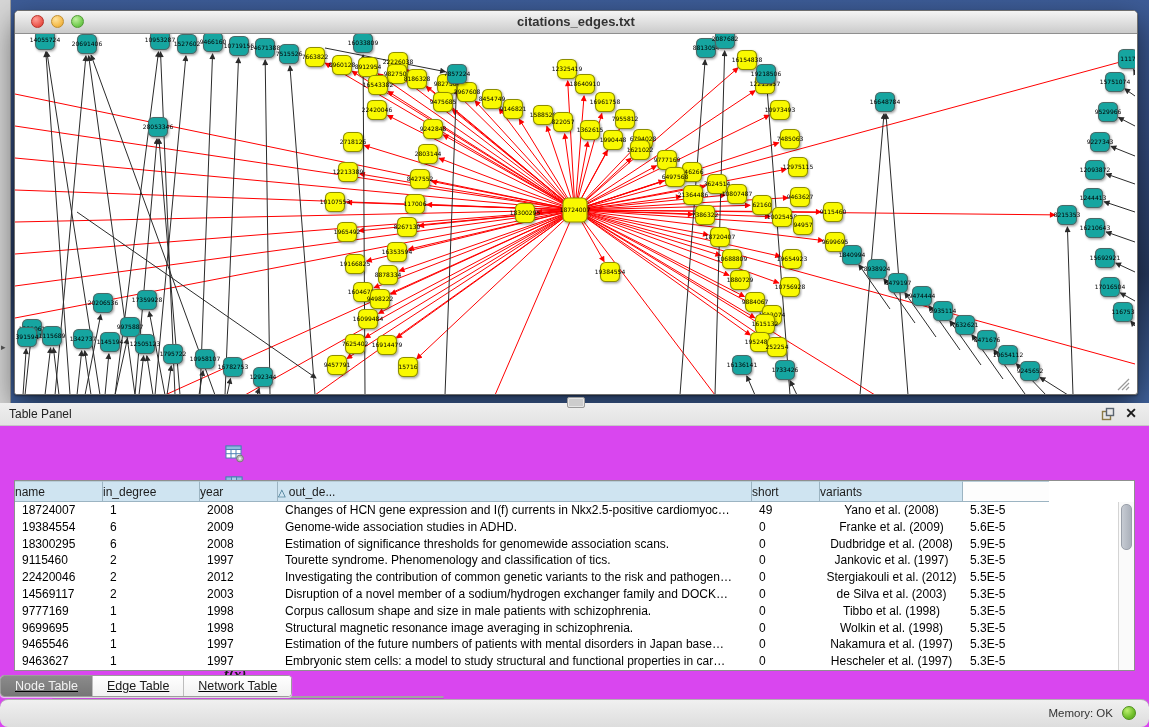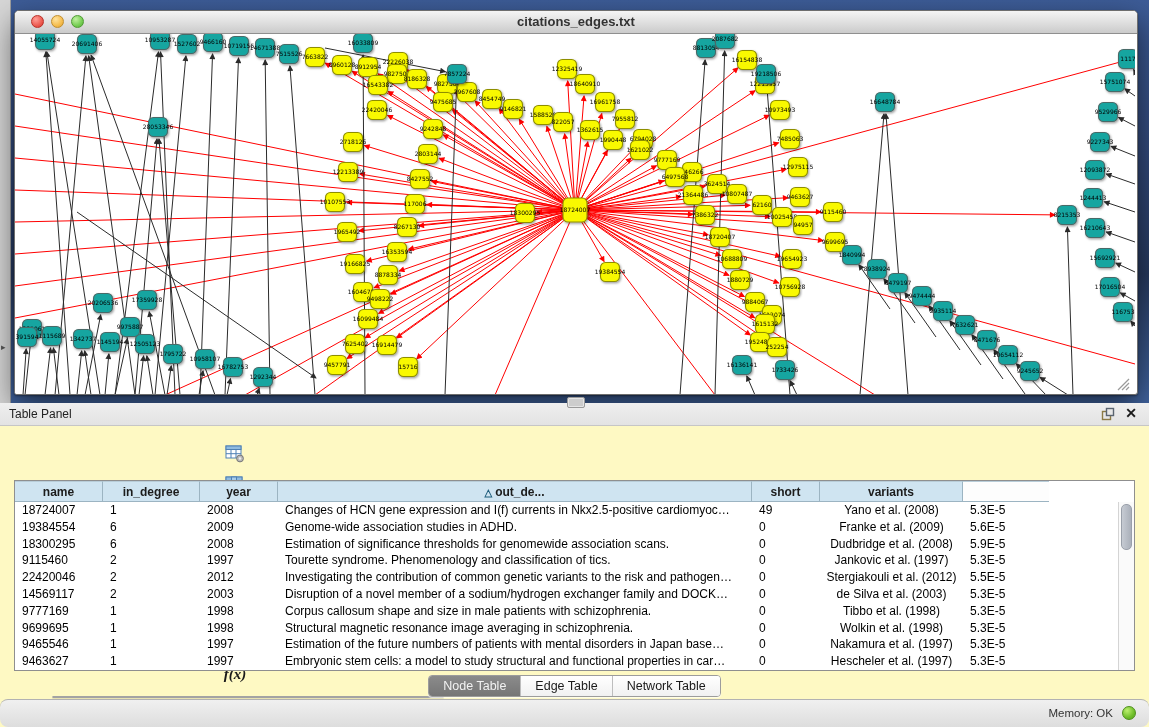--- a/index.html
+++ b/index.html
@@ -21,21 +21,21 @@
   .traffic{position:absolute;top:4px;width:13px;height:13px;border-radius:50%;box-sizing:border-box;}
   .tl-red{left:16px;background:radial-gradient(circle at 35% 30%,#ff9d96,#ec5b51 60%,#d6362c);border:1px solid #b93028;}
   .tl-yellow{left:36px;background:radial-gradient(circle at 35% 30%,#ffe39d,#f5bd4f 60%,#dd9f33);border:1px solid #c08e2e;}
   .tl-green{left:56px;background:radial-gradient(circle at 35% 30%,#c0f0a0,#76ce54 60%,#54ac38);border:1px solid #4f9b34;}
   .win-title{position:absolute;left:0;right:0;top:3px;text-align:center;
     font-size:13px;font-weight:bold;color:#333;}
   .net-canvas{position:relative;width:1120px;height:360px;background:#ffffff;}
   .net-canvas svg{position:absolute;left:0;top:0;}
 
   
-  .table-panel{position:absolute;left:0;top:403px;width:1149px;height:324px;background:#fef9c3;}
+  .table-panel{position:absolute;left:0;top:403px;width:1149px;height:324px;background:#d946ef;}
   .panel-titlebar{position:relative;height:22px;background:linear-gradient(180deg,#efefef,#e3e3e3);
     border-bottom:1px solid #c6c6c6;}
   .panel-title{position:absolute;left:9px;top:4px;font-size:12px;color:#222;}
   .panel-grip{position:absolute;left:567px;top:-6px;width:16px;height:9px;border-radius:2px;
     background:#cdcdcd;border:1px solid #9a9a9a;
     box-shadow:inset 0 0 0 1px rgba(255,255,255,.5);}
   .float-icon{position:absolute;right:34px;top:4px;width:14px;height:14px;}
   .close-icon{position:absolute;right:12px;top:2px;font-size:14px;font-weight:bold;color:#1a1a1a;cursor:default;}
 
   .toolbar{position:absolute;left:26px;top:42px;display:flex;align-items:center;gap:13px;height:26px;flex-direction:column;}
@@ -46,31 +46,31 @@
     background:linear-gradient(180deg,#ffffff,#f0f0f0);position:relative;box-sizing:border-box;
     box-shadow:0 1px 1px rgba(0,0,0,.1);}
   .dropdown .val{position:absolute;left:10px;top:3px;font-size:12.5px;color:#111;}
   .dd-arrows{position:absolute;right:7px;top:3px;width:9px;height:14px;}
 
   .table-box{position:absolute;left:14px;top:77px;width:1121px;height:191px;
     background:#fff;border:1px solid #8f8f8f;box-sizing:border-box;overflow:hidden;}
   .thead,.trow{display:grid;}
   .thead{height:21px;}
   .th{background:#cfe4f1;border-right:1px solid #9cb4c2;border-bottom:1px solid #9cb4c2;border-top:1px solid #b8cdd9;
-    font-size:12px;color:#1c1c1c;text-align:center;line-height:20px;overflow:hidden;white-space:nowrap;font-weight:bold;}
+    font-size:12px;color:#1c1c1c;line-height:20px;overflow:hidden;white-space:nowrap;}
   .th .sort{color:#1c5b7a;font-size:10px;margin-right:3px;}
   .th.filler{background:#fdfdfd;border-right:none;}
   .trow{height:16.8px;}
   .td{font-size:12px;color:#000;line-height:16.5px;white-space:nowrap;overflow:hidden;padding-left:7px;}
   .td.center{text-align:center;padding-left:0;}
   .vscroll{position:absolute;right:0;top:21px;width:15px;height:169px;background:#fafafa;border-left:1px solid #d4d4d4;}
   .vthumb{position:absolute;left:2px;top:2px;width:9px;height:44px;border-radius:5px;
     background:linear-gradient(90deg,#c6cbd3,#aab0ba);border:1px solid #9aa0aa;}
 
-  .tabs-row{position:absolute;left:0;top:272px;width:100%;display:flex;justify-content:center;}
+  .tabs-row{position:absolute;left:0;top:272px;width:100%;display:flex;text-decoration:underline;}
   .segmented{display:flex;border:1px solid #9c9c9c;border-radius:4px;overflow:hidden;background:#fff;
     box-shadow:0 1px 1px rgba(255,255,255,.7);}
   .tab{padding:3px 14px;font-size:12.5px;color:#1a1a1a;background:linear-gradient(180deg,#ffffff,#f1f1f1);}
   .tab + .tab{border-left:1px solid #bdbdbd;}
   .tab.sel{background:linear-gradient(180deg,#8b8b8b,#767676);color:#f2f2f2;}
 
   .status-bar{position:absolute;left:0;top:296px;width:100%;height:28px;
     background:linear-gradient(180deg,#f0f0f0,#dddddd);border-top:1px solid #b2b2b2;box-sizing:border-box;border-radius:8px;}
   .mem{position:absolute;right:36px;top:7px;font-size:11.5px;color:#333;}
   .mem-dot{position:absolute;right:13px;top:6px;width:14px;height:14px;border-radius:50%;

